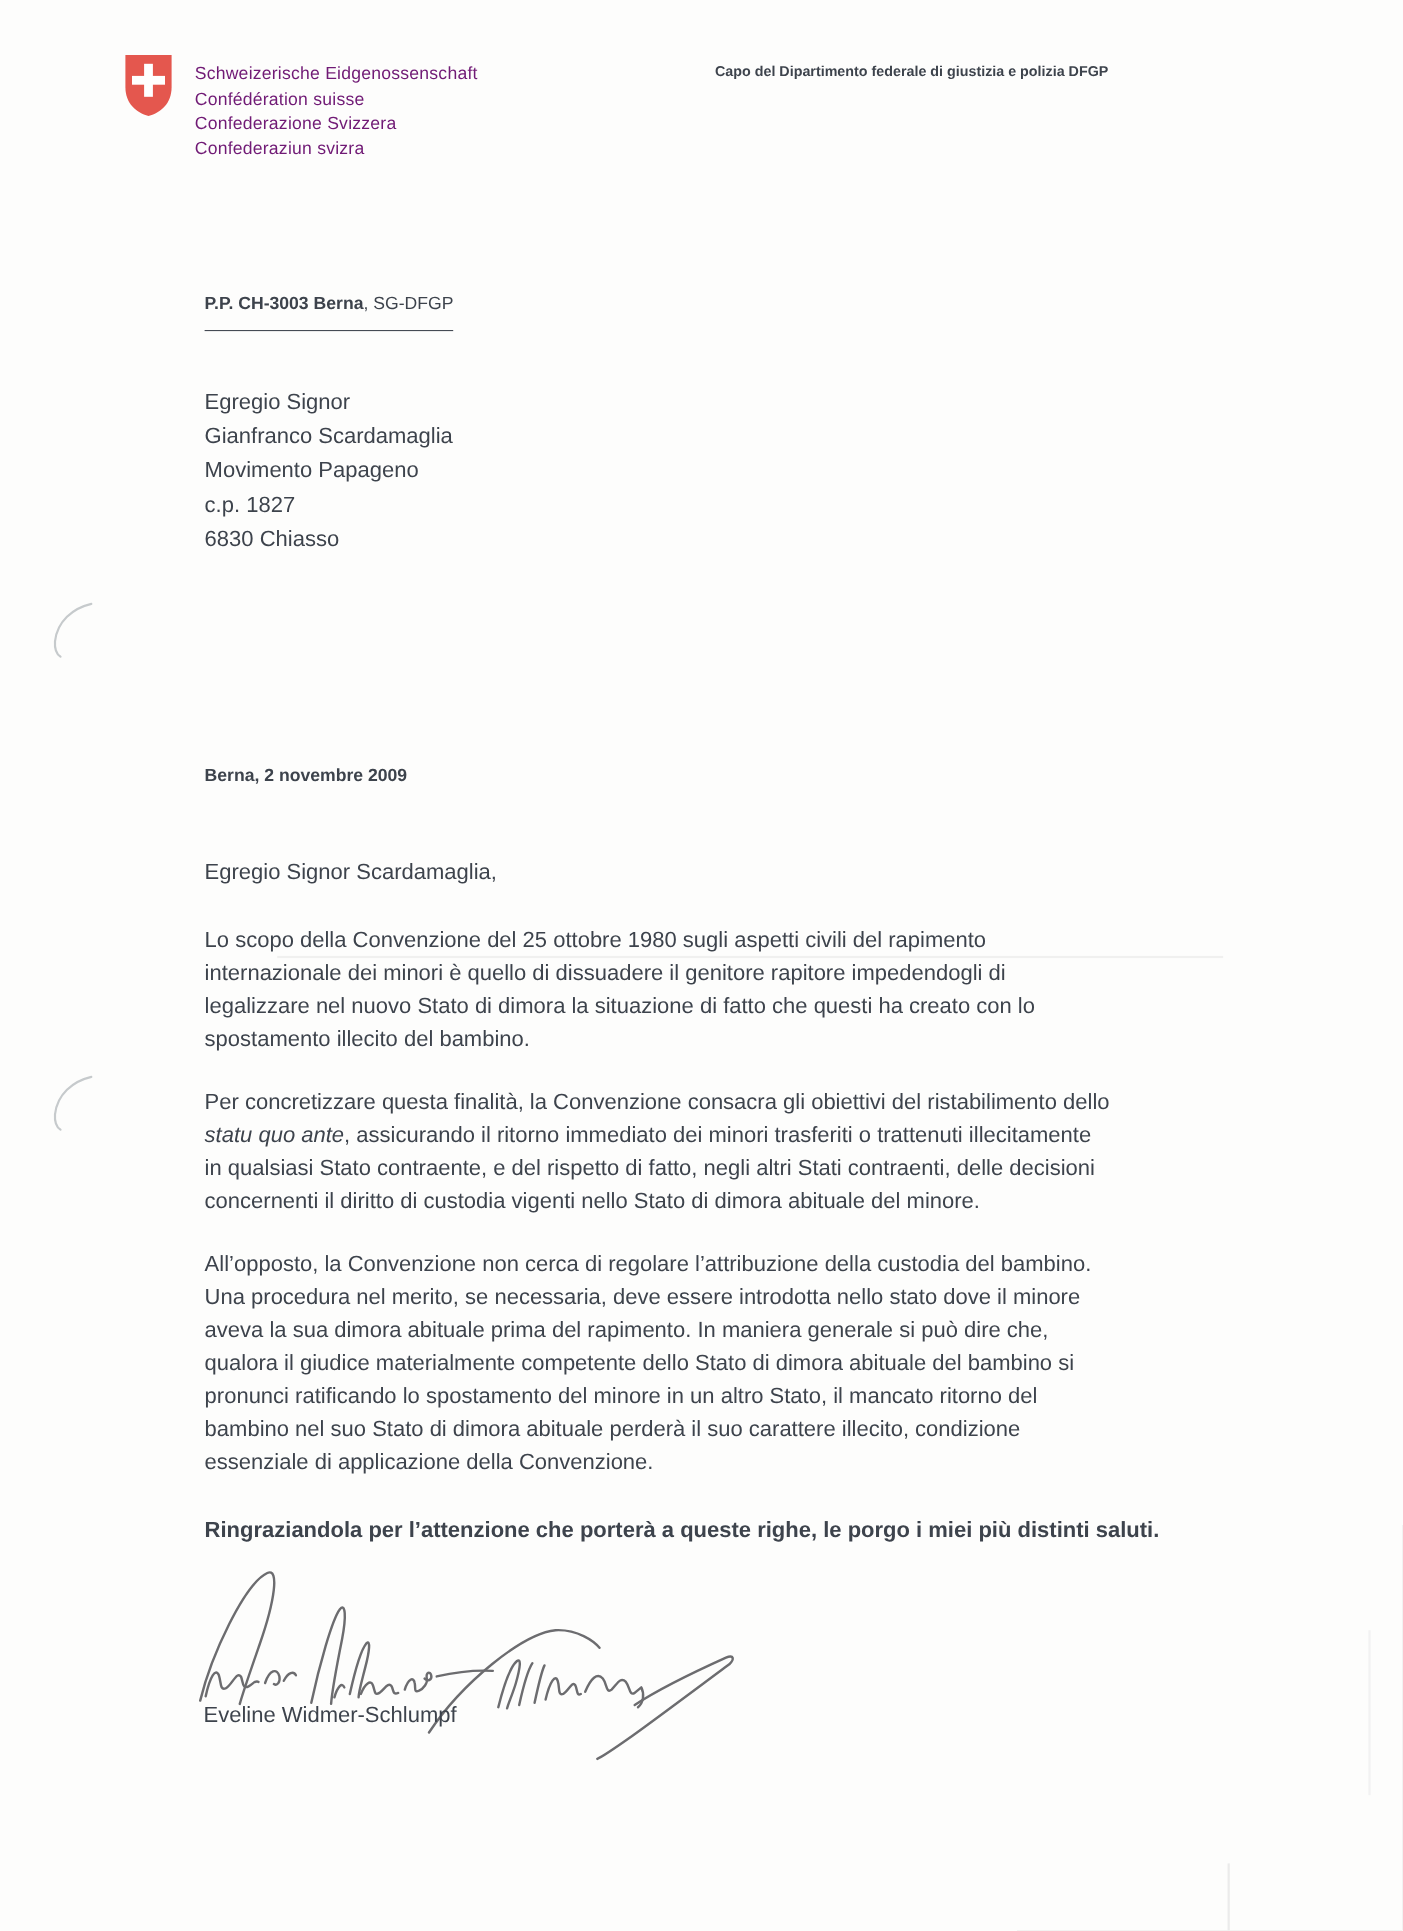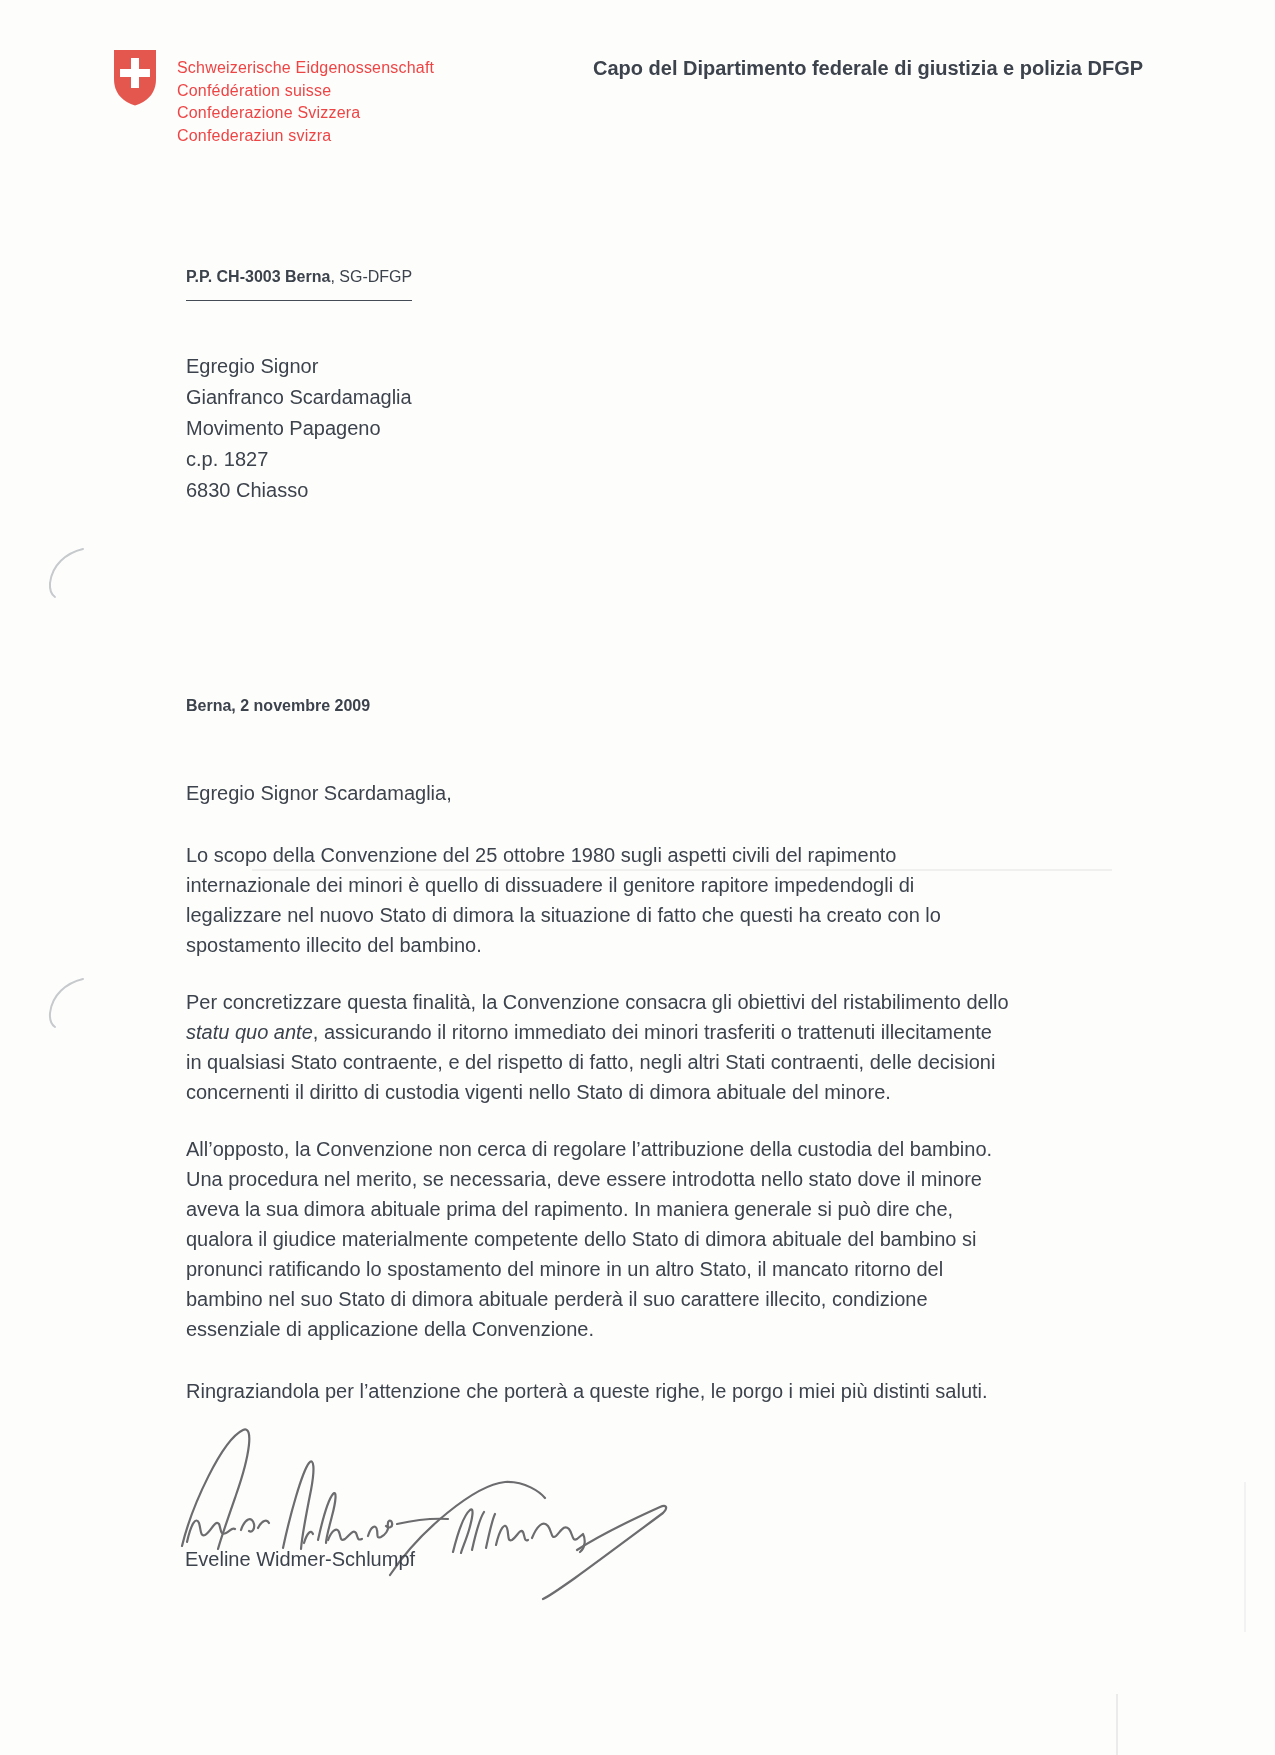--- a/index.html
+++ b/index.html
@@ -7,33 +7,33 @@
     position:relative;
     width:1275px;height:1755px;
     background:#fdfdfc;
     font-family:"Liberation Sans", sans-serif;
     color:var(--ink,#3d434c);
     overflow:hidden;
     margin:0 auto;
   }
   .abs{position:absolute;}
   
-  .brand-wordmark{left:177px;top:57px;font-size:16px;line-height:22.5px;color:#ef4444;letter-spacing:.2px;}
+  .brand-wordmark{left:177px;top:57px;font-size:16px;line-height:22.5px;color:#701a75;letter-spacing:.2px;}
   .coat{left:112px;top:49px;}
-  .office-title{left:593px;top:57px;font-size:20px;font-weight:bold;text-align:center;}
+  .office-title{left:650px;top:57px;font-size:13px;font-weight:bold;text-align:center;}
   
   .pp-line{left:186px;top:268px;font-size:16px;border-bottom:1.6px solid #454b54;padding-bottom:14px;}
   .pp-bold{font-weight:bold;}
   .recipient{left:186px;top:303px;font-size:20px;line-height:31px;margin-top:48px;}
   
   .dateline{left:186px;top:697px;font-size:16px;font-weight:bold;}
   .salutation{left:186px;top:782px;font-size:20px;}
   .body{left:186px;top:840px;width:985px;font-size:20px;line-height:30px;}
   .body p{margin:0 0 27px 0;}
-  .body p.closing{margin-top:32px;}
+  .body p.closing{margin-top:32px;font-weight:bold;}
   .lines{white-space:pre-line;}
   .signer-name{left:185px;top:1548px;font-size:20px;}
   .signature{left:165px;top:1418px;}
   
   .footer{left:630px;top:1620px;font-size:15.5px;line-height:25px;color:#454b54;}
   
   .streak{left:252px;top:869px;width:860px;height:2px;background:rgba(0,0,0,0.05);}
   .vline-right{left:1244px;top:1482px;width:2px;height:150px;background:#f2f2f2;}
   .vline-bottom{left:1116px;top:1694px;width:2px;height:61px;background:#dcdcdc;opacity:.55;}
 </style>

